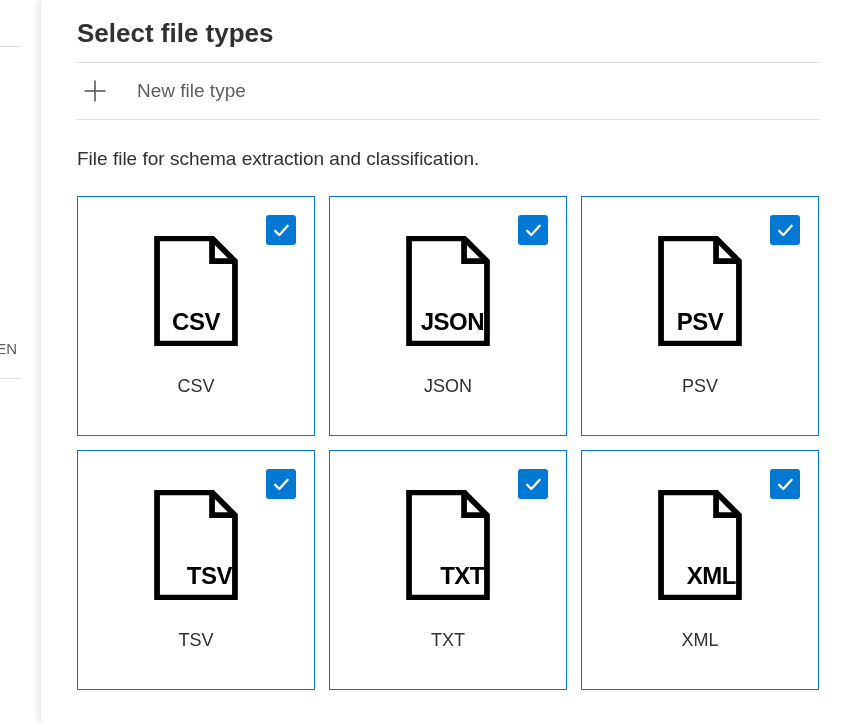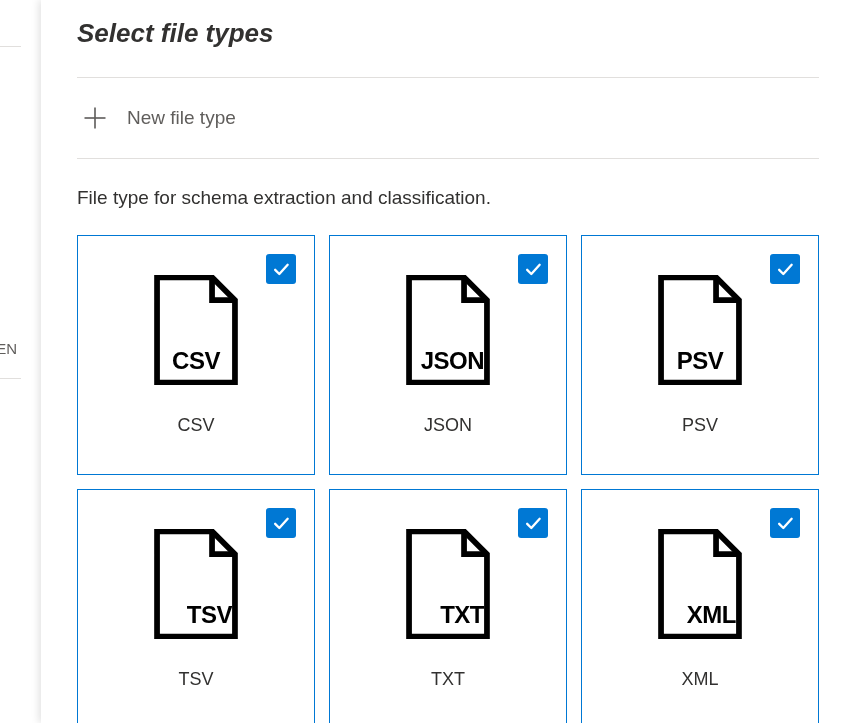--- a/index.html
+++ b/index.html
@@ -53,33 +53,32 @@
       box-shadow: -2px 0 8px rgba(0,0,0,0.12);
       padding: 18px 0 0 0;
     }
     .panel-inner {
       padding: 0 36px;
     }
     .page-title {
       font-size: 26px;
       font-weight: 600;
       color: #323130;
-      margin-bottom: 28px;
-      font-style: italic;
+      margin-bottom: 13px;
     }
     .new-file-row {
       display: flex;
       align-items: center;
       border-top: 1px solid #e1dfdd;
       border-bottom: 1px solid #e1dfdd;
-      padding: 26px 4px;
+      padding: 14px 4px;
       cursor: pointer;
       color: #605e5c;
       font-size: 19px;
-      gap: 18px;
+      gap: 28px;
       margin-bottom: 28px;
     }
     .plus-icon {
       width: 28px;
       height: 28px;
       display: flex;
       align-items: center;
       justify-content: center;
     }
     .description {
@@ -169,21 +168,21 @@
     <div class="new-file-row">
       <span class="plus-icon">
         <svg viewBox="0 0 24 24" fill="none" stroke="#605e5c" stroke-width="1.4">
           <line x1="12" y1="3" x2="12" y2="21"></line>
           <line x1="3" y1="12" x2="21" y2="12"></line>
         </svg>
       </span>
       <span>New file type</span>
     </div>
 
-    <div class="description">File type for schema extraction and classification.</div>
+    <div class="description">File file for schema extraction and classification.</div>
 
     <div class="card-grid">
 
       <div class="file-card selected">
         <div class="checkbox">
           <svg viewBox="0 0 24 24" fill="none" stroke="#ffffff" stroke-width="2.8" stroke-linecap="round" stroke-linejoin="round">
             <polyline points="5 13 10 18 20 7"></polyline>
           </svg>
         </div>
         <div class="file-icon">

